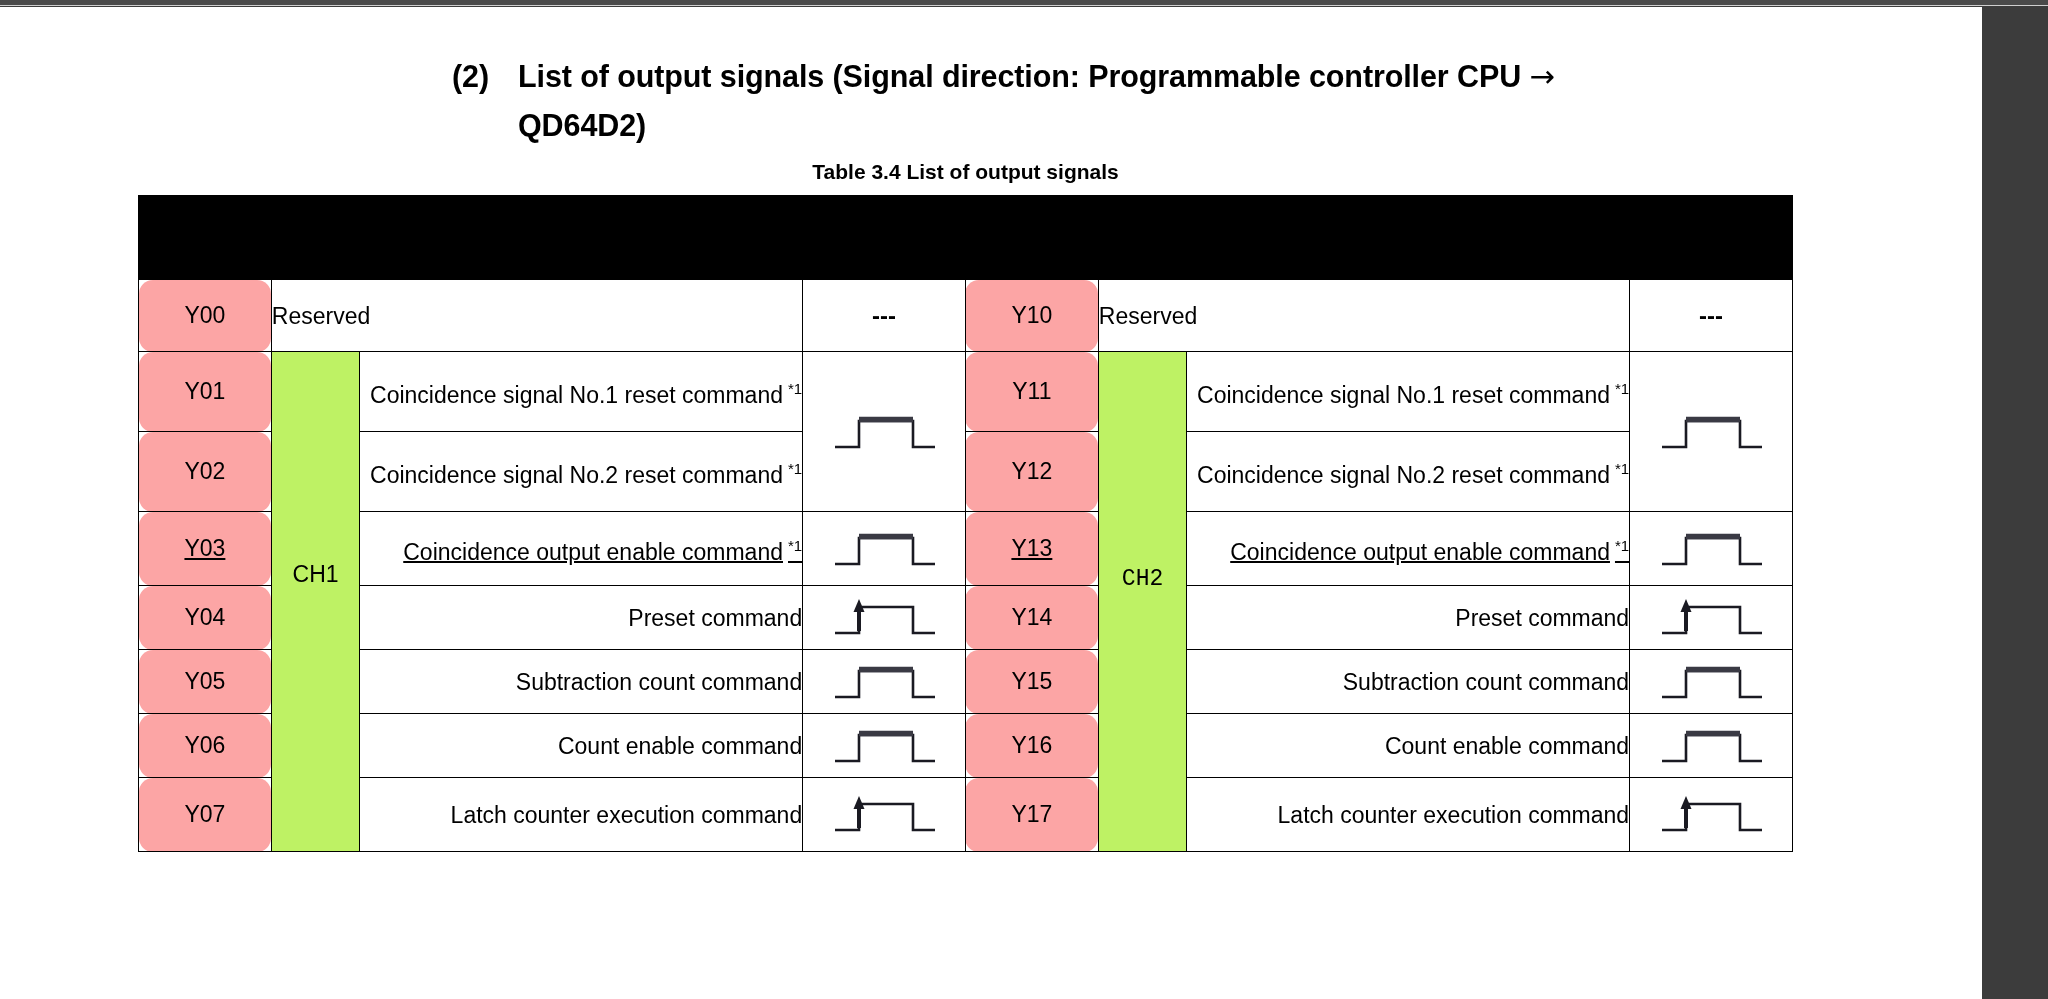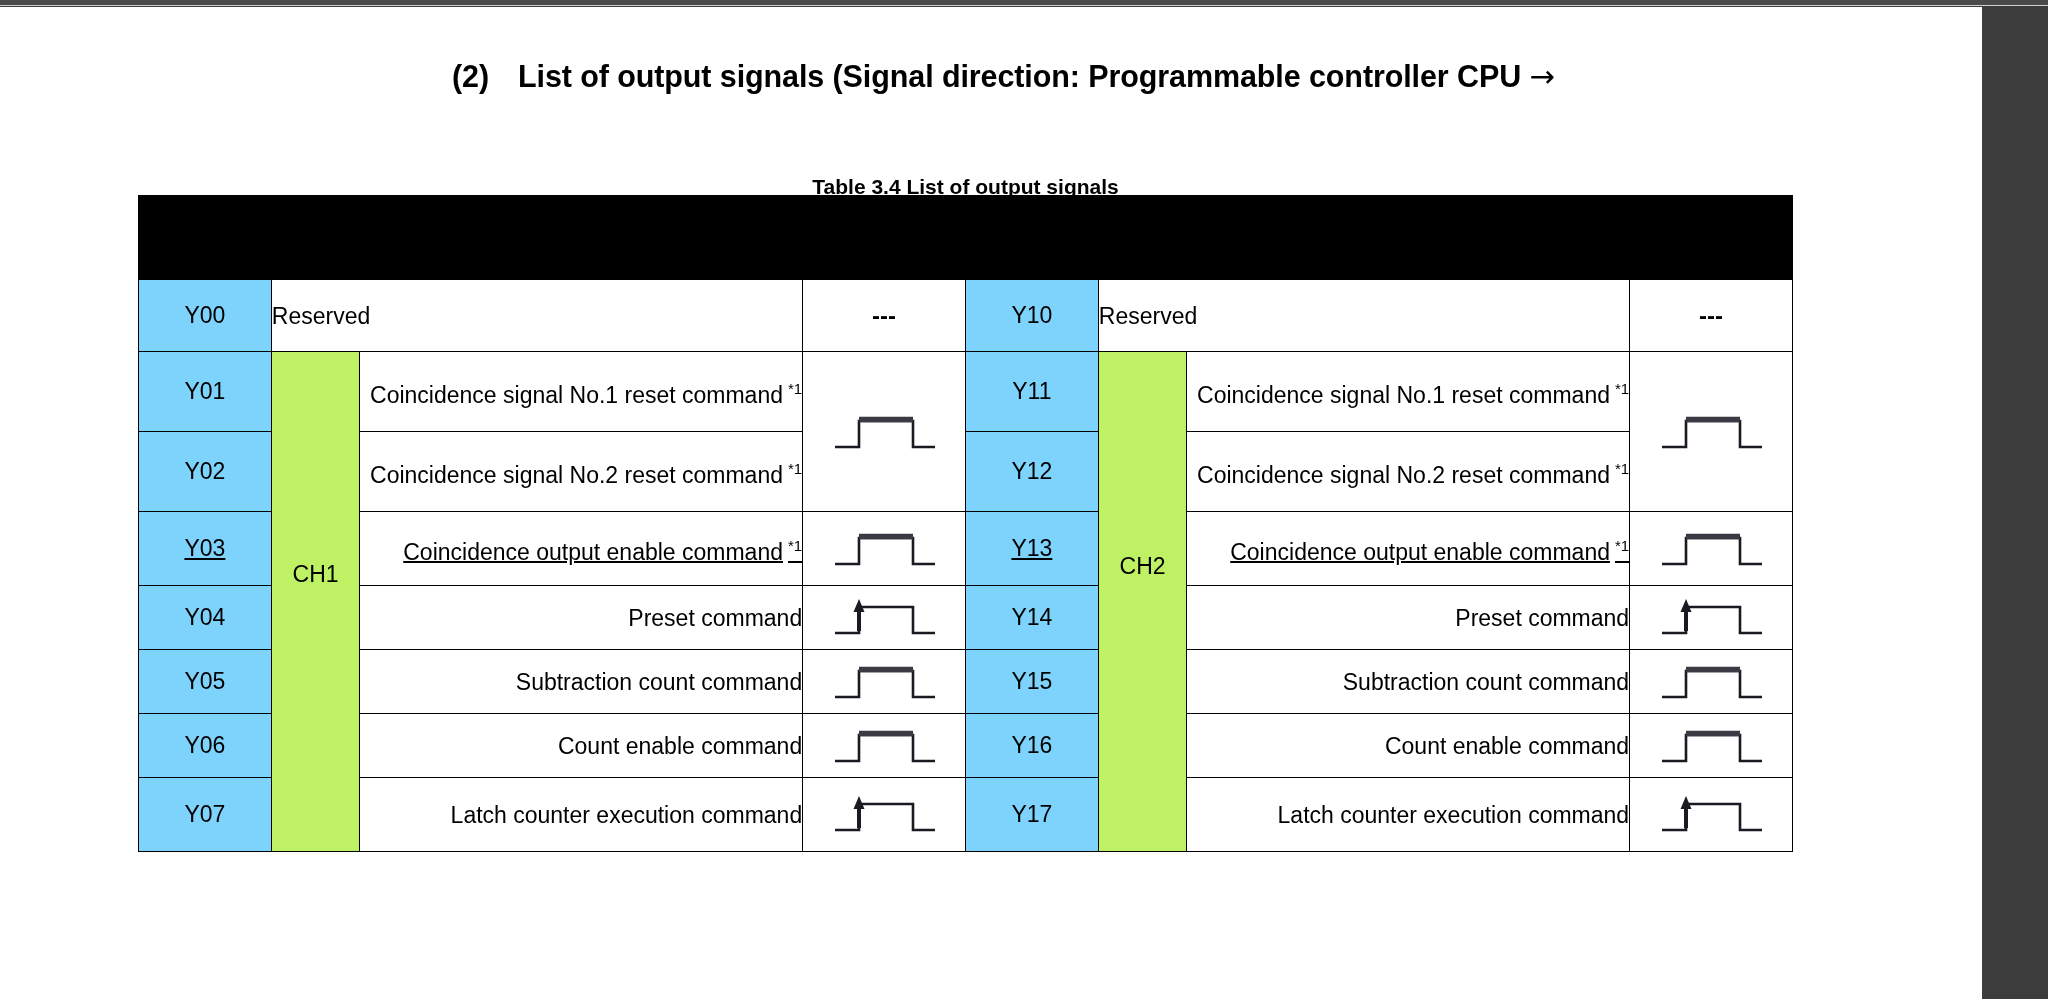--- a/index.html
+++ b/index.html
@@ -59,21 +59,21 @@
   .heading .h-line2 {
     display: block;
     padding-left: 66px;
   }
   .arrow-glyph { font-family: "DejaVu Sans", sans-serif; font-weight: normal; }
 
   
   .table-caption {
     position: absolute;
     left: 138px;
-    top: 168px;
+    top: 153px;
     width: 1655px;
     text-align: center;
     font-size: 21px;
     font-weight: bold;
     color: #000;
   }
 
   
   #sig-table {
     position: absolute;
@@ -102,23 +102,24 @@
     border-color: #ffffff;
     border-top-color: #000;
     border-bottom-color: #000;
     border-left-width: 1.6px;
     border-right-width: 1.6px;
   }
   thead th:first-child { border-left-color: #000; }
   thead th:last-child { border-right-color: #000; }
 
   td.io-num {
-    background: #7dd3fc;
+    background: #fca5a5;
     text-align: center;
     font-size: 24px;
+    border-radius: 14px;
   }
   td.ch-cell {
     text-align: center;
     font-size: 24px;
     background: #bef264;
   }
   td.sig-name {
     text-align: left;
     padding-left: 12px;
     padding-right: 6px;
@@ -156,20 +157,21 @@
 <div id="viewer">
 
   <div id="top-strip"></div>
   <div id="page-right-edge"></div>
 
   <div id="page">
 
     <div class="heading">
       <span class="h-num">(2)</span><span class="h-body">List of output signals (Signal direction: Programmable controller CPU</span>
       <span class="arrow-glyph">→</span>
+      <span class="h-line2">QD64D2)</span>
     </div>
 
     <div class="table-caption">Table 3.4 List of output signals</div>
 
     <table id="sig-table">
       <colgroup>
         <col class="c-io">
           <col class="c-ch">
           <col class="c-sig">
           <col class="c-tim">
@@ -229,21 +231,21 @@
               <div class="wave-wrap">
                 <svg class="wave" width="110" height="46" viewBox="0 0 110 46">
                   <path d="M6 38 L30 38 L30 12 L84 12 L84 38 L106 38" fill="none" stroke="#1a1a22" stroke-width="2.6" stroke-linejoin="miter"></path>
                   <path d="M30 10.5 L84 10.5" fill="none" stroke="#3a3a44" stroke-width="5.5"></path>
                 </svg>
               </div>
             </td>
             <td class="io-num"><span>Y11</span></td>
             <td class="ch-cell" rowspan="7">
               <div style="position:relative;height:100%;">
-                <span style="position:absolute;left:50%;bottom:22px;transform:translateX(-50%);white-space:nowrap;">CH2</span>
+                <span style="position:absolute;left:50%;bottom:10px;transform:translateX(-50%);white-space:nowrap;font-family:Liberation Mono, monospace;">CH2</span>
               </div>
             </td>
             <td class="sig-name two-line"><span>Coincidence signal No.1 reset command</span><sup class="fn">*1</sup></td>
             <td class="timing" rowspan="2">
               <div class="wave-wrap">
                 <svg class="wave" width="110" height="46" viewBox="0 0 110 46">
                   <path d="M6 38 L30 38 L30 12 L84 12 L84 38 L106 38" fill="none" stroke="#1a1a22" stroke-width="2.6" stroke-linejoin="miter"></path>
                   <path d="M30 10.5 L84 10.5" fill="none" stroke="#3a3a44" stroke-width="5.5"></path>
                 </svg>
               </div>

